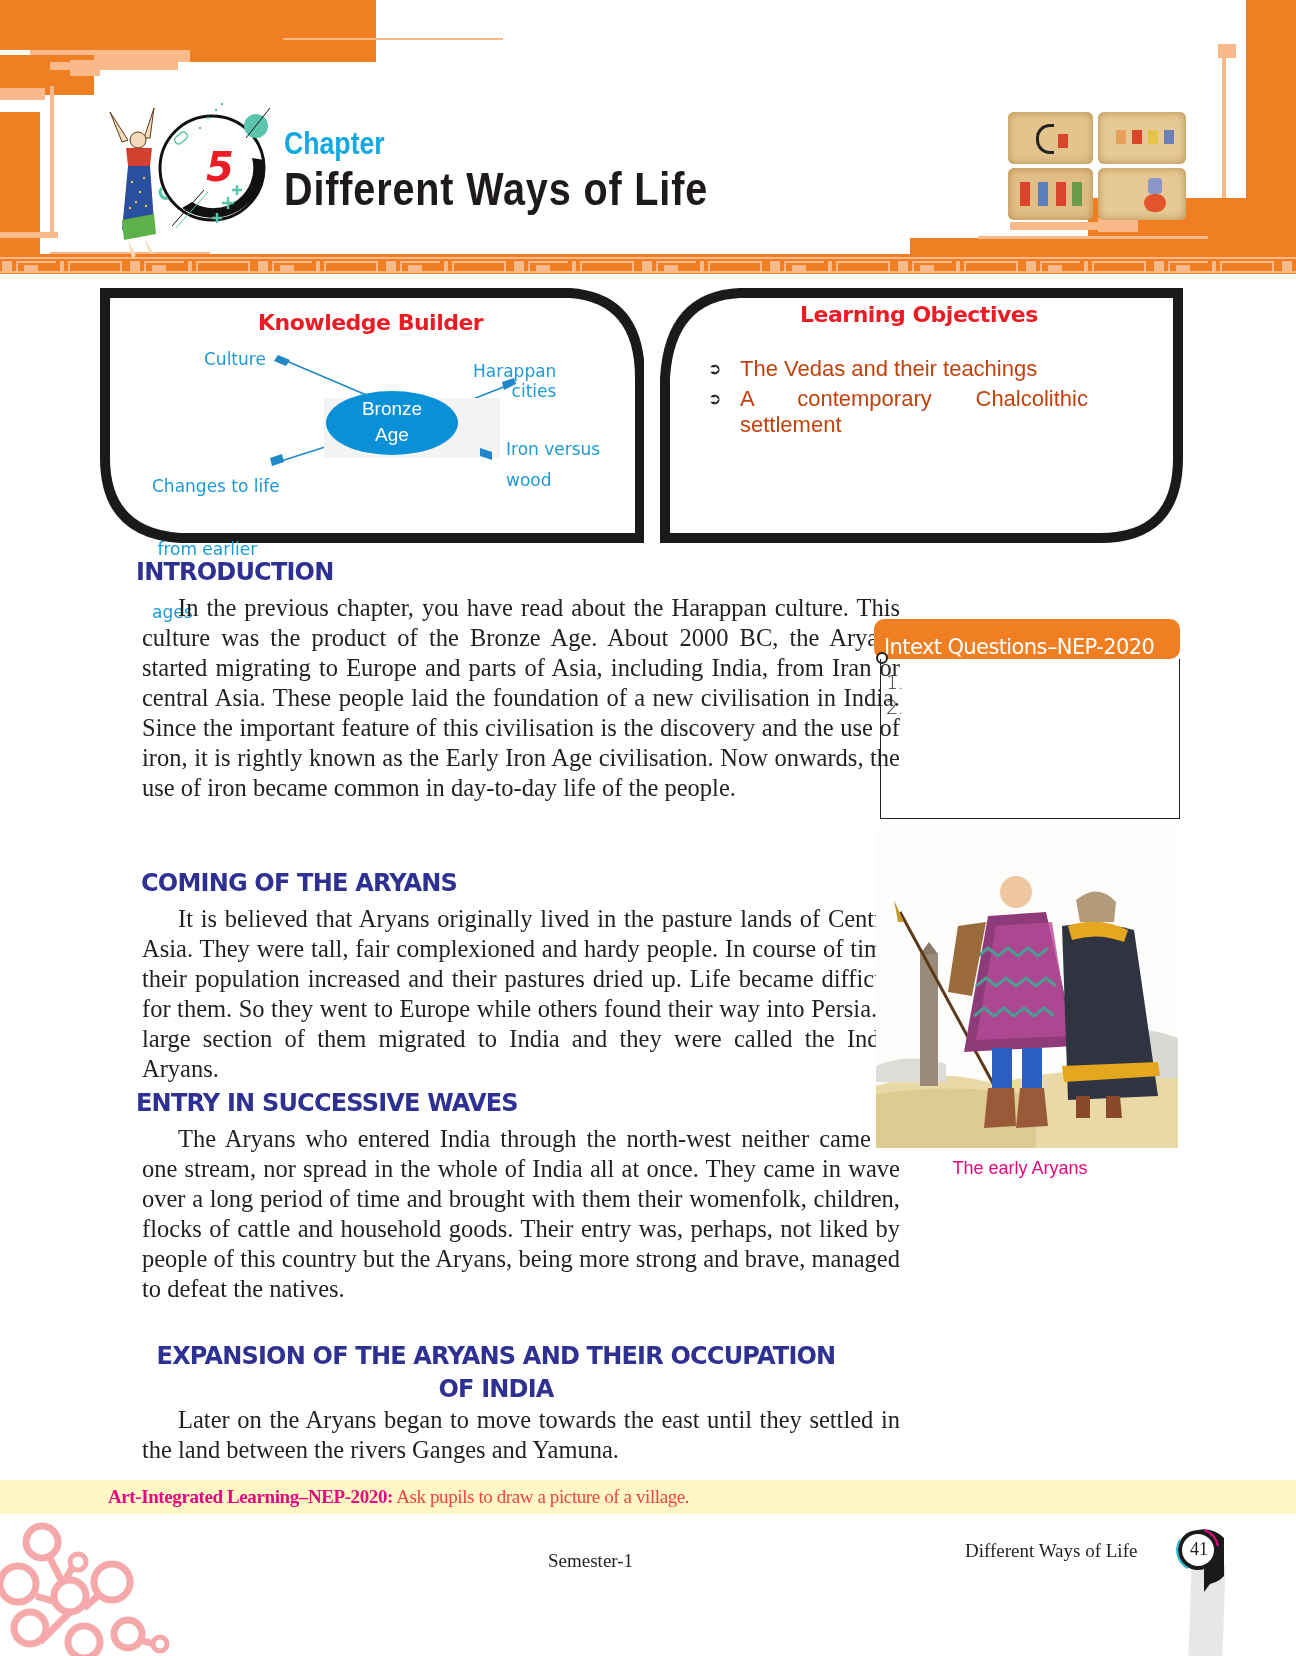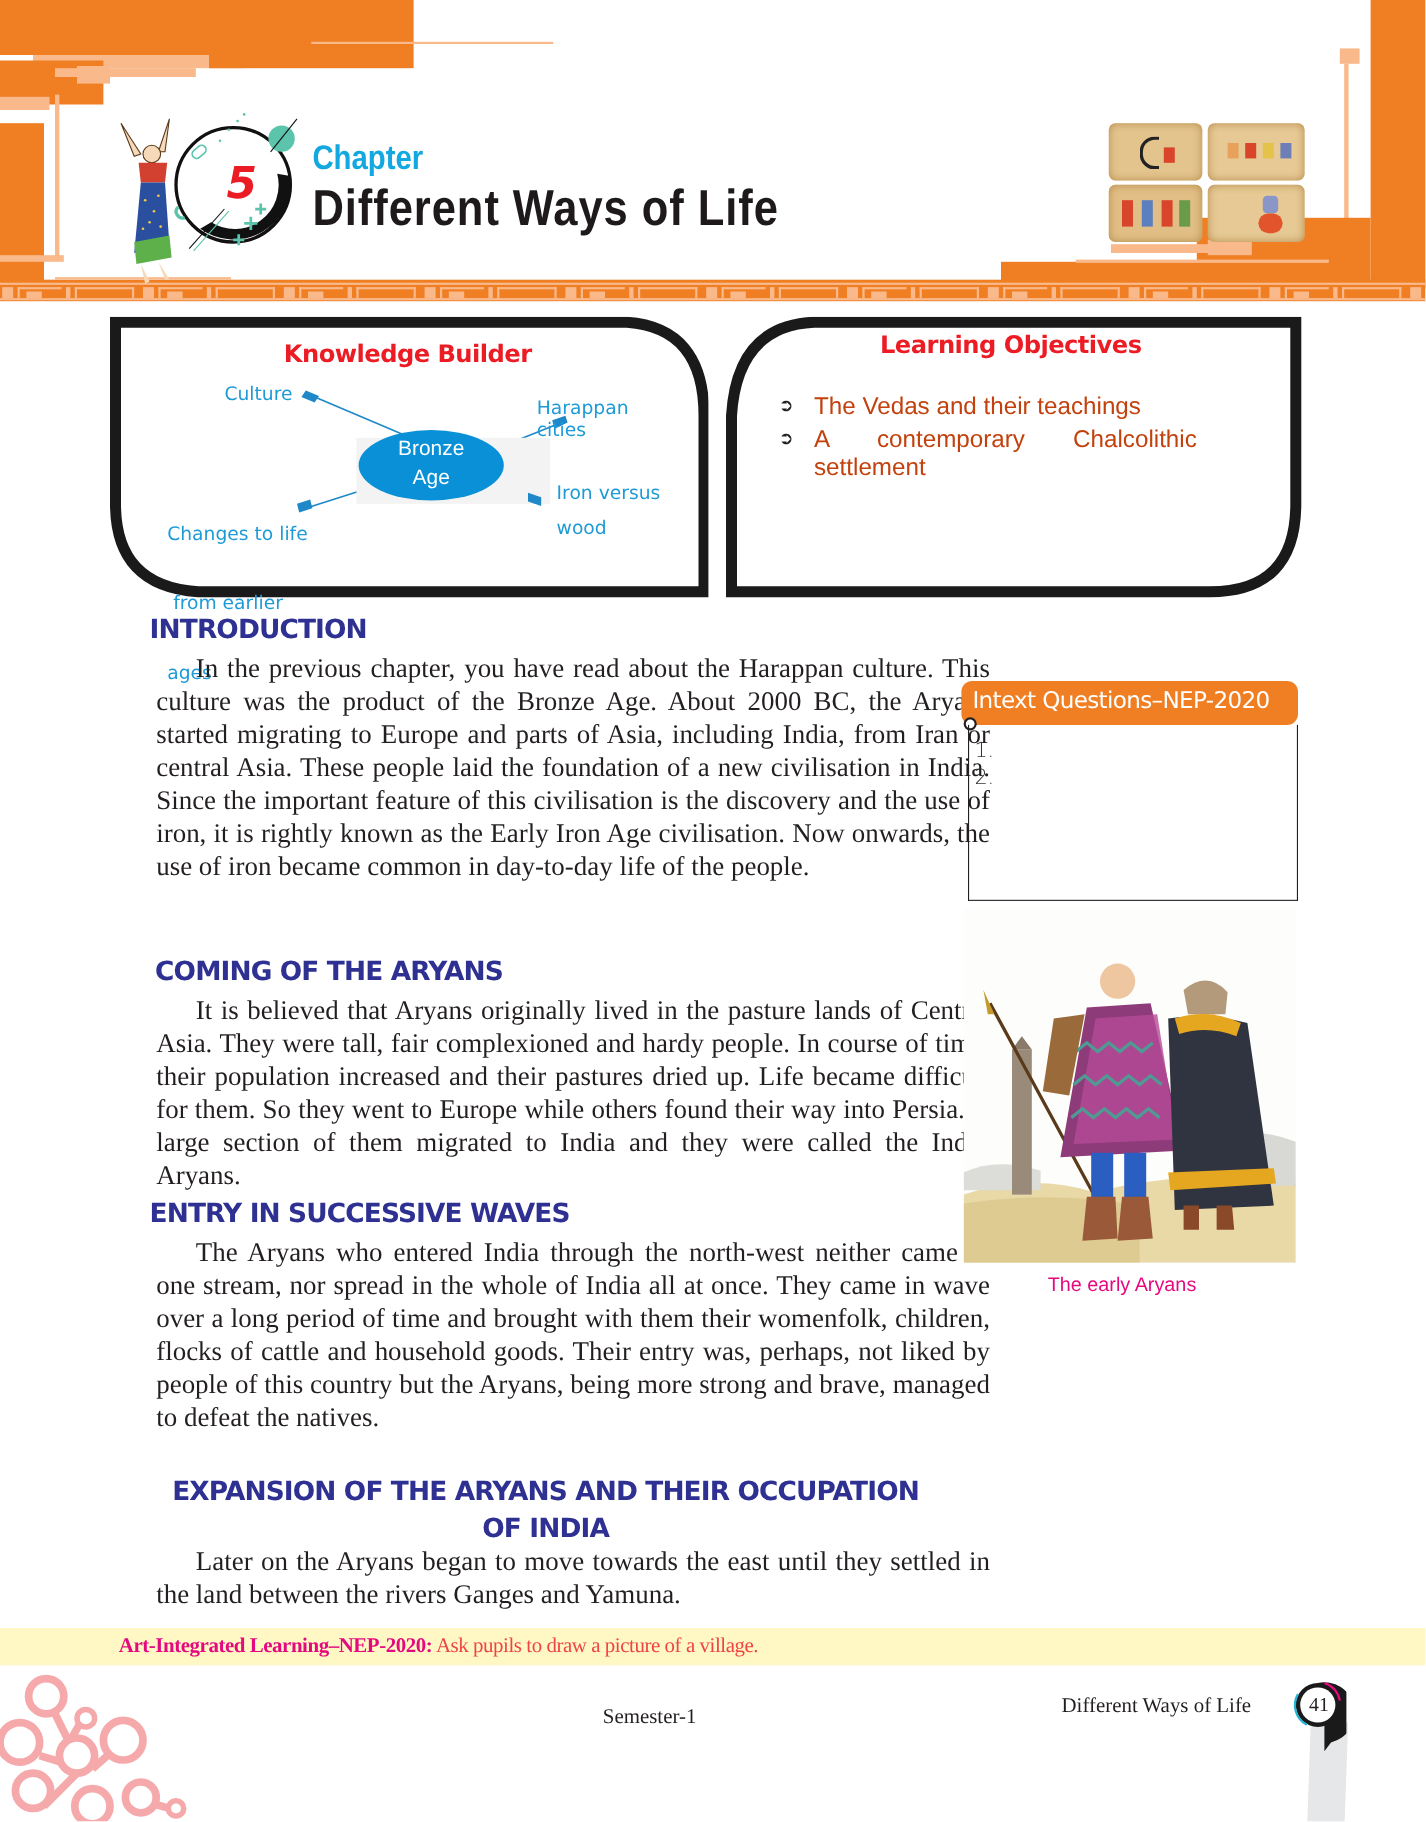--- a/index.html
+++ b/index.html
@@ -17,21 +17,21 @@
   
   .kb-title, .lo-title { font-family: "DejaVu Sans", sans-serif; font-weight: bold; font-size: 22px; color: #ec1c24; letter-spacing: -0.5px; }
   .kb-label { font-family: "DejaVu Sans", sans-serif; font-size: 17px; color: #1e9ad6; line-height: 21px; }
   .lo-item { font-family: "Liberation Sans", sans-serif; font-size: 22px; color: #c2410c; line-height: 26px; }
 
   
   .heading { font-family: "DejaVu Sans", sans-serif; font-weight: bold; font-size: 24px; color: #2e3192; letter-spacing: -0.8px; text-align: center; }
   .para { font-family: "Liberation Serif", serif; font-size: 24.5px; line-height: 30px; color: #231f20; text-align: justify; text-indent: 36px; width: 758px; left: 120px; margin-left: 22px; }
 
   
-  .intext-head { left: 874px; top: 619px; width: 306px; height: 40px; background: #ef7f22; border-radius: 10px; color: #fff; font-family: "DejaVu Sans", sans-serif; font-size: 21px; padding: 6px 10px; white-space: nowrap; letter-spacing: -0.6px; }
+  .intext-head { left: 874px; top: 619px; width: 306px; height: 40px; background: #ef7f22; border-radius: 10px; color: #fff; font-family: "DejaVu Sans", sans-serif; font-size: 21px; padding: 16px 10px; white-space: nowrap; letter-spacing: -0.6px; }
   .intext-box { left: 880px; top: 659px; width: 300px; height: 160px; border-left: 1.5px solid #231f20; border-bottom: 1.5px solid #231f20; border-right: 1.5px solid #231f20; }
   .intext-q { font-family: "DejaVu Sans", sans-serif; font-size: 19px; font-weight: 200; color: #333; line-height: 23px; letter-spacing: -0.3px; }
 
   .caption { left: 870px; top: 1158px; width: 300px; text-align: center; font-family: "Liberation Sans", sans-serif; font-size: 18px; color: #e5097f; }
 
   
   .ail-band { left: 0; top: 1480px; width: 1296px; height: 34px; background: #fff8c5; }
   .ail-label { font-family: "Liberation Serif", serif; font-weight: bold; font-size: 19px; color: #e5097f; }
   .ail-text { font-family: "Liberation Serif", serif; font-size: 19px; color: #ef4444; }
   .footer-text { font-family: "Liberation Serif", serif; font-size: 19px; color: #231f20; }
@@ -252,21 +252,21 @@
     <path d="M340 108 L352 112 L352 120 L340 116 Z"></path>
   </g>
 </svg>
 <div class="abs" style="left:326px;top:396px;width:132px;text-align:center;font-family:'Liberation Sans',sans-serif;font-size:19px;line-height:26px;color:#ffffff;">
   <div>Bronze</div>
   <div>Age</div>
 </div>
 <div class="abs kb-label" style="left:204px;top:349px;text-align:center;">
   <div>Culture</div>
 </div>
-<div class="abs kb-label" style="left:488px;top:361px;line-height:20px;">
+<div class="abs kb-label" style="left:473px;top:361px;line-height:20px;text-align:right;">
   <div>Harappan</div>
   <div>cities</div>
 </div>
 <div class="abs kb-label" style="left:152px;top:434px;white-space:pre;">
   <div>Changes to life</div>
   <div> from earlier</div>
   <div>ages</div>
 </div>
 <div class="abs kb-label" style="left:506px;top:434px;line-height:31px;">
   <div>Iron versus</div>

